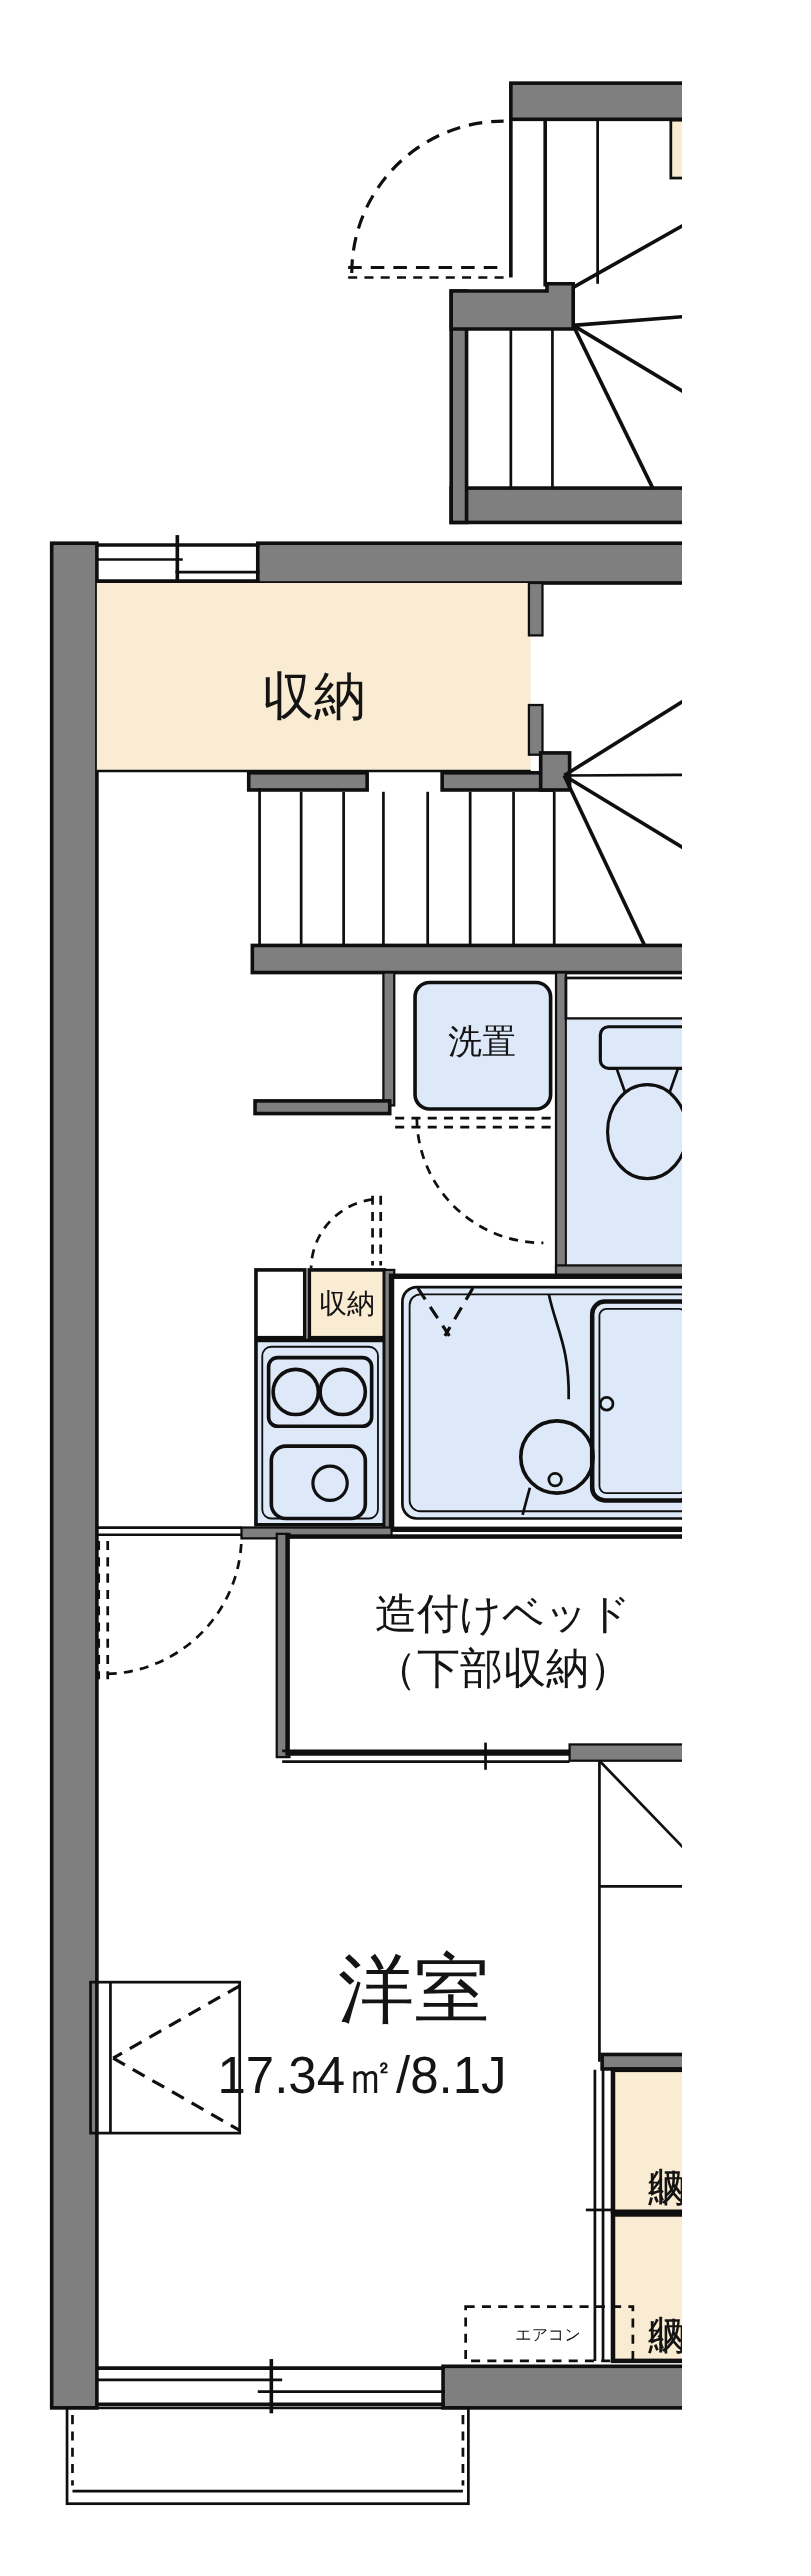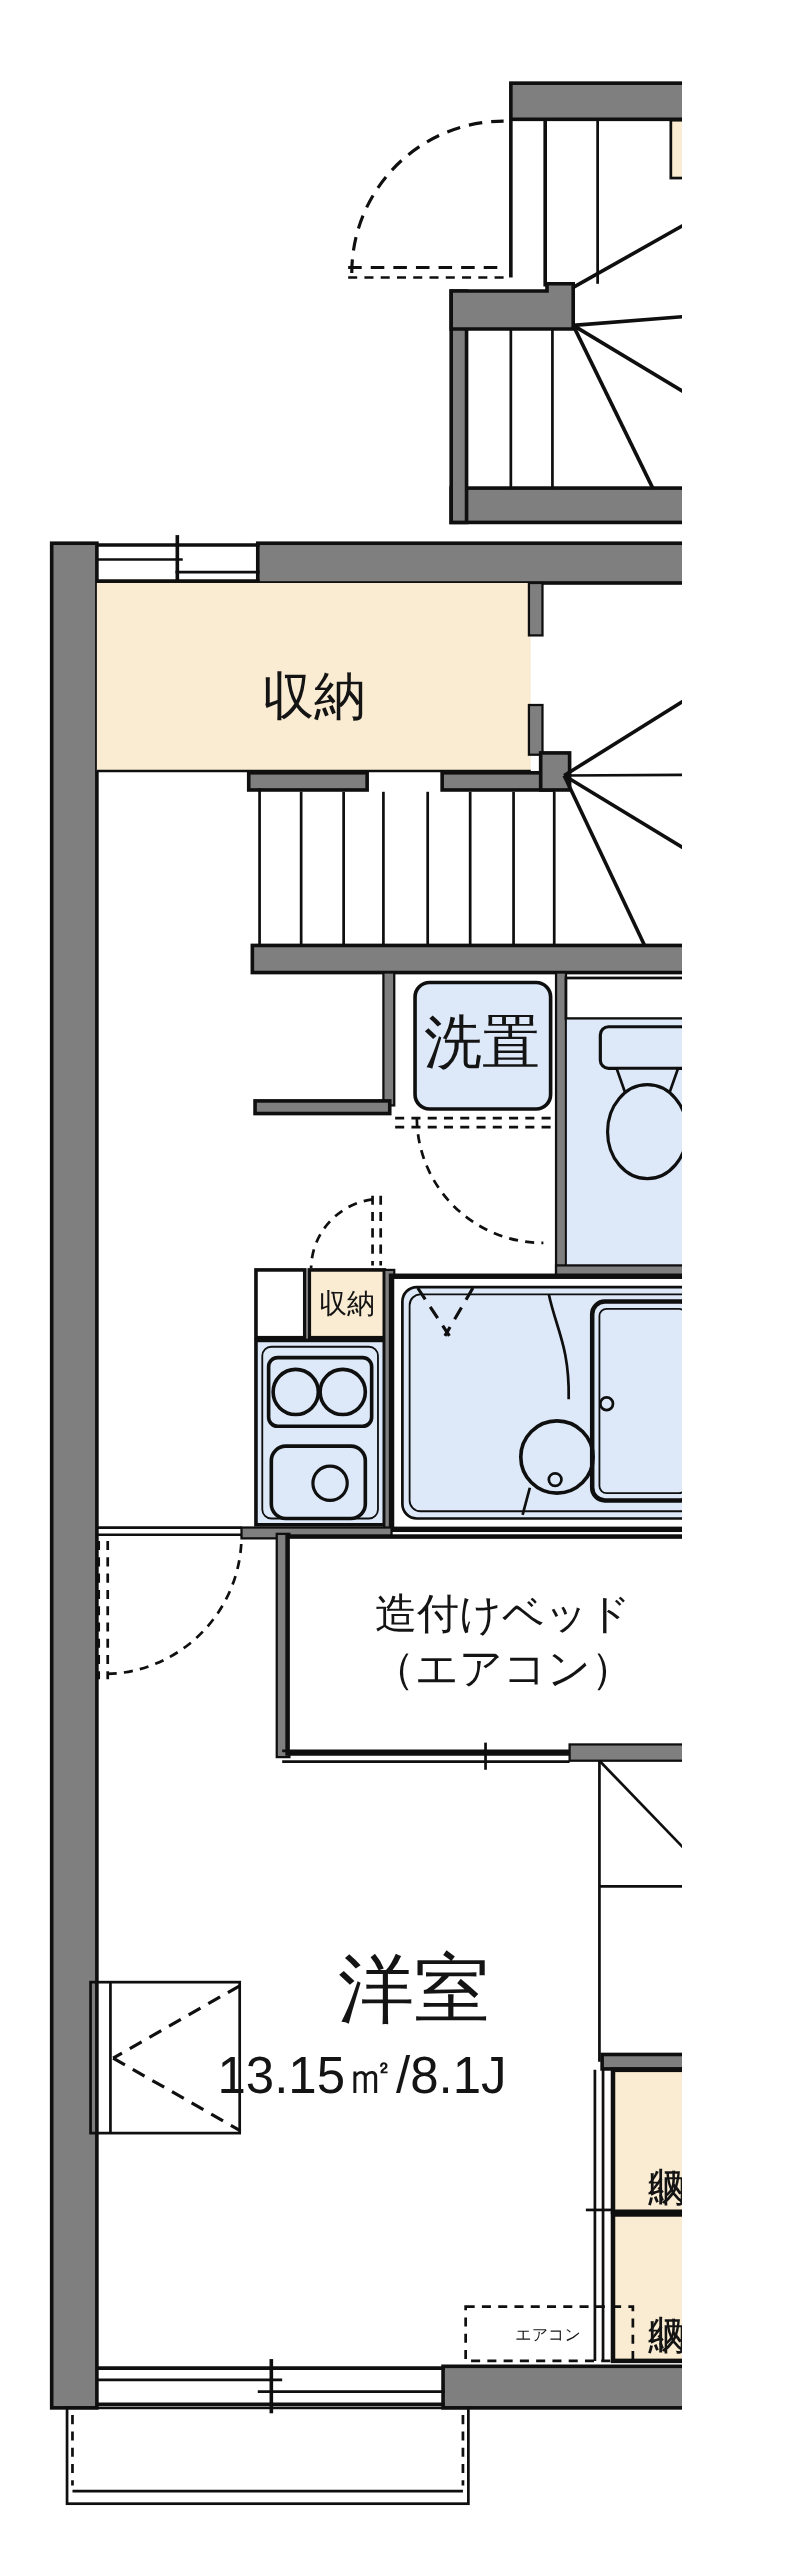--- a/index.html
+++ b/index.html
@@ -195,24 +195,24 @@
 
   <g>
     <rect x="74" y="2664" width="444" height="106" class="fix" stroke-width="3"></rect>
     <line class="ln" x1="80" y1="2756" x2="512" y2="2756" stroke-width="2.5"></line>
     <line class="dashsm" x1="80" y1="2672" x2="80" y2="2750"></line>
     <line class="dashsm" x1="512" y1="2672" x2="512" y2="2750"></line>
   </g>
 </svg>
 
 <div class="label" style="left:314px;top:697px;font-size:52px;">収納</div>
-<div class="label" style="left:482px;top:1042px;font-size:58px;">洗置</div>
+<div class="label" style="left:482px;top:1042px;font-size:34px;">洗置</div>
 <div class="label" style="left:347px;top:1304px;font-size:28px;">収納</div>
 <div class="label" style="left:503px;top:1614px;font-size:42px;">造付けベッド</div>
-<div class="label" style="left:503px;top:1669px;font-size:43px;">（エアコン）</div>
+<div class="label" style="left:503px;top:1669px;font-size:43px;">（下部収納）</div>
 <div class="label" style="left:414px;top:1996px;font-size:76px;font-family:Liberation Mono, monospace;">洋室</div>
-<div class="label" style="left:362px;top:2076px;font-size:51px;">13.15㎡/8.1J</div>
+<div class="label" style="left:362px;top:2076px;font-size:51px;">17.34㎡/8.1J</div>
 <div class="label v" style="left:666px;top:2140px;font-size:38px;">収納</div>
 <div class="label v" style="left:666px;top:2288px;font-size:38px;">収納</div>
 <div class="label" style="left:548px;top:2335px;font-size:16px;text-align:right;">エアコン</div>
 
 </div>
 
 
 </body></html>

